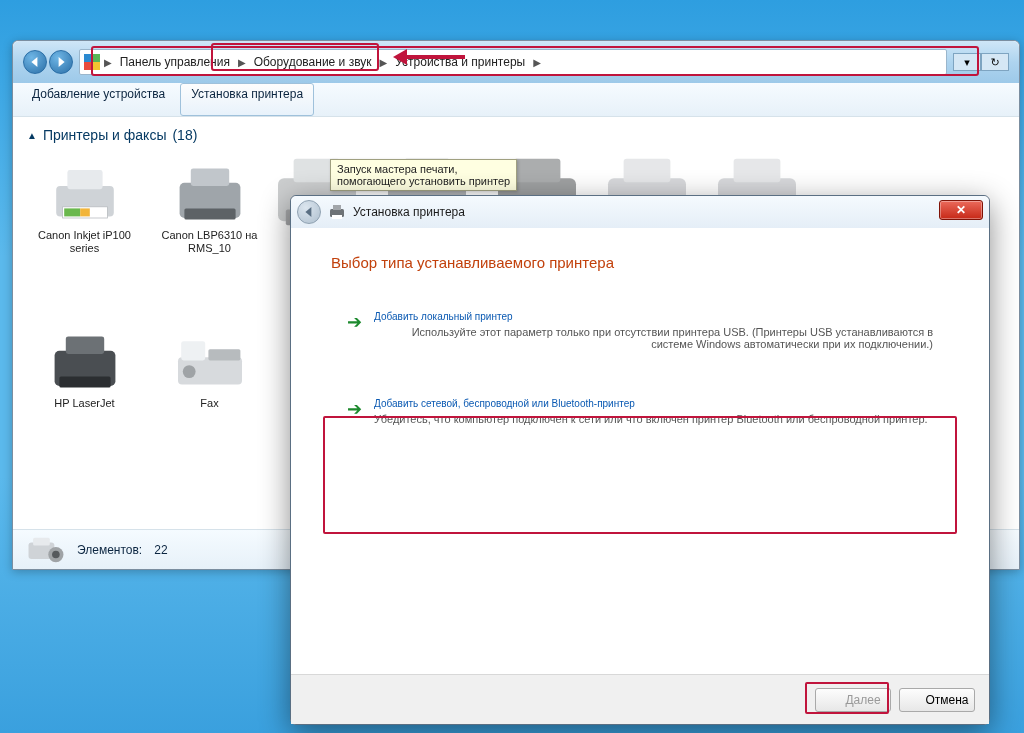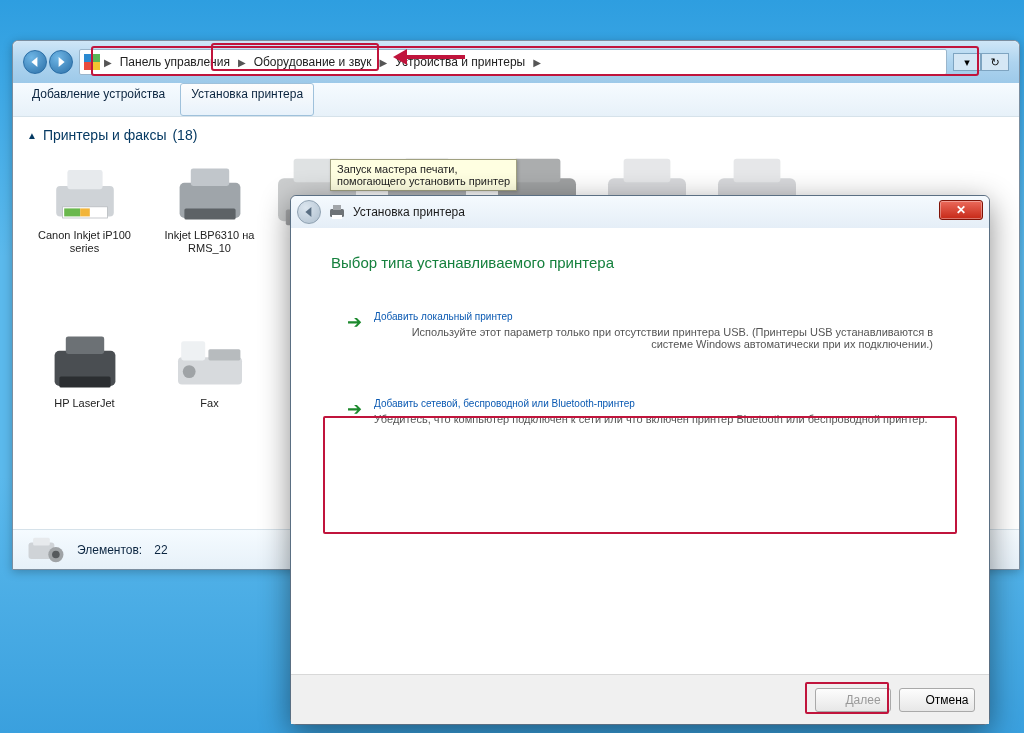--- a/index.html
+++ b/index.html
@@ -102,21 +102,21 @@
     background:linear-gradient(#eb6a5b,#c62817); border:1px solid #7f1206; border-radius:3px;
     color:#fff; font-weight:bold; display:flex; align-items:center; justify-content:center; font-size:12px; cursor:pointer;
     box-shadow:inset 0 0 0 1px rgba(255,255,255,.35);}
   .wiz-back { width:24px; height:24px; border-radius:50%;
     background:radial-gradient(circle at 35% 30%,#dce6ef,#aebfce); border:1px solid #90a2b2; position:relative;}
   .wiz-back::after{content:""; position:absolute; top:50%; left:50%; border-top:5px solid transparent;
     border-bottom:5px solid transparent; border-right:6px solid #5a6f83; transform:translate(-60%,-50%);}
   .wiz-title-ico{ width:16px; height:16px; }
   .wiz-title-text{ font-size:12px; color:#1a1a1a;}
   .wiz-body { flex:1; padding: 26px 40px 10px 40px; }
-  .wiz-heading { font-size:15px; color:#15803d; margin-bottom:28px; }
+  .wiz-heading { font-size:15px; color:#c2410c; margin-bottom:28px; }
   .choice { display:flex; gap:12px; padding:12px 16px; border-radius:4px; cursor:pointer;}
   .choice .arrowico{ color:#1d8a2e; font-size:18px; line-height:1; margin-top:2px;}
   .choice .ctitle{ font-size:10px; color:#0a59b2; margin-bottom:4px;}
   .choice .cdesc{ font-size:11px; color:#555; max-width:560px;text-align:right;}
   .choice + .choice { margin-top: 24px; }
   .wiz-buttons{ height:50px; background:#f0f0f0; border-top:1px solid #d8d8d8;
     display:flex; align-items:center; justify-content:flex-end; gap:8px; padding:0 14px;}
   .btn{ min-width:76px; height:24px; border:1px solid #a9a9a9; background:linear-gradient(#fdfdfd,#e7e7e7);
     font-size:12px; border-radius:3px; cursor:pointer;padding-left:20px;}
   .btn[disabled]{ color:#999; cursor:default;}
@@ -217,21 +217,21 @@
         <div class="label">Canon Inkjet iP100 series</div>
       </div>
       <div class="dev">
         <div class="icon-slot">
           <svg class="printer-svg" viewBox="0 0 100 80">
               <rect x="12" y="26" width="76" height="44" rx="6" fill="#9fa5aa"></rect>
               <rect x="26" y="8" width="48" height="22" rx="3" fill="#c1c6cb"></rect>
               <rect x="18" y="58" width="64" height="14" rx="2" fill="#5d6266"></rect>
             </svg>
         </div>
-        <div class="label">Inkjet LBP6310 на RMS_10</div>
+        <div class="label">Canon LBP6310 на RMS_10</div>
       </div>
       <div style="flex-basis:100%; height:40px;"></div>
 
       <div class="dev">
         <div class="icon-slot">
           <svg class="printer-svg" viewBox="0 0 100 80">
               <rect x="12" y="26" width="76" height="44" rx="6" fill="#4a4e52"></rect>
               <rect x="26" y="8" width="48" height="22" rx="3" fill="#6c7175"></rect>
               <rect x="18" y="58" width="64" height="14" rx="2" fill="#2b2e31"></rect>
             </svg>

